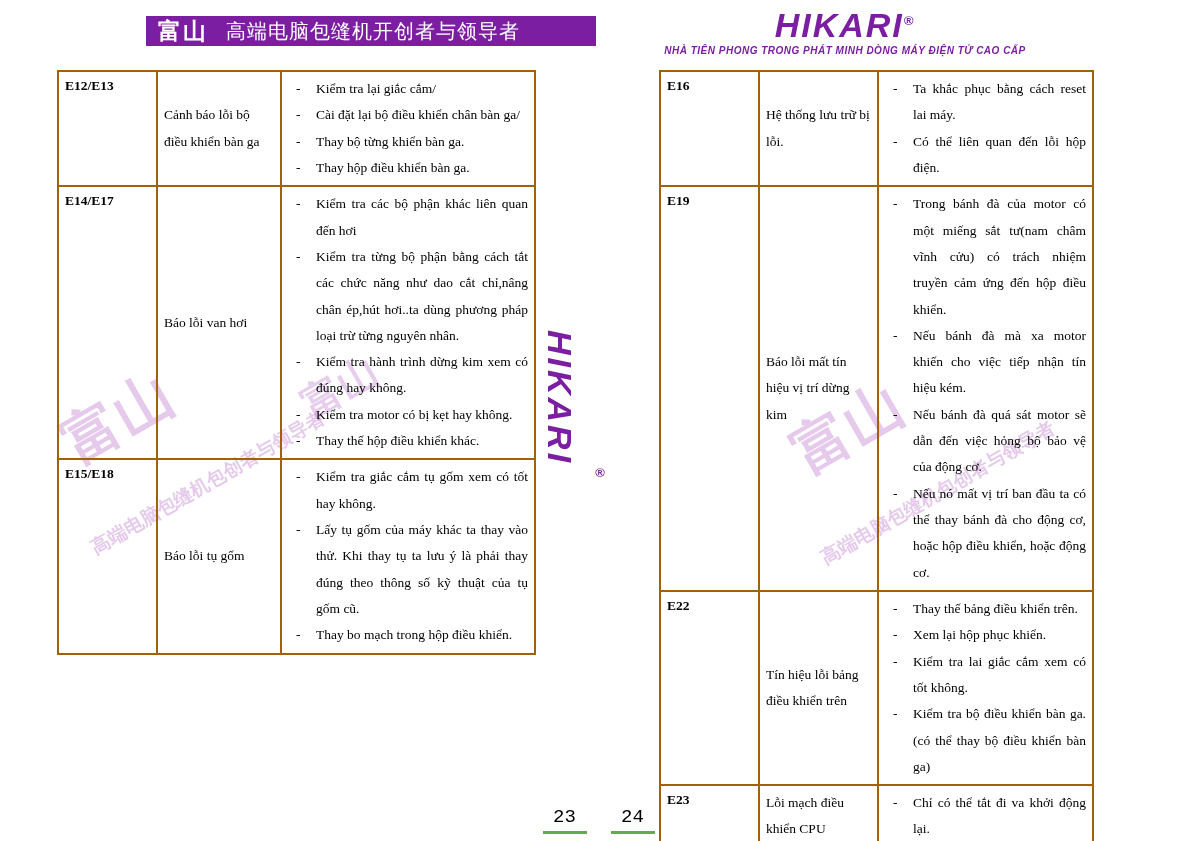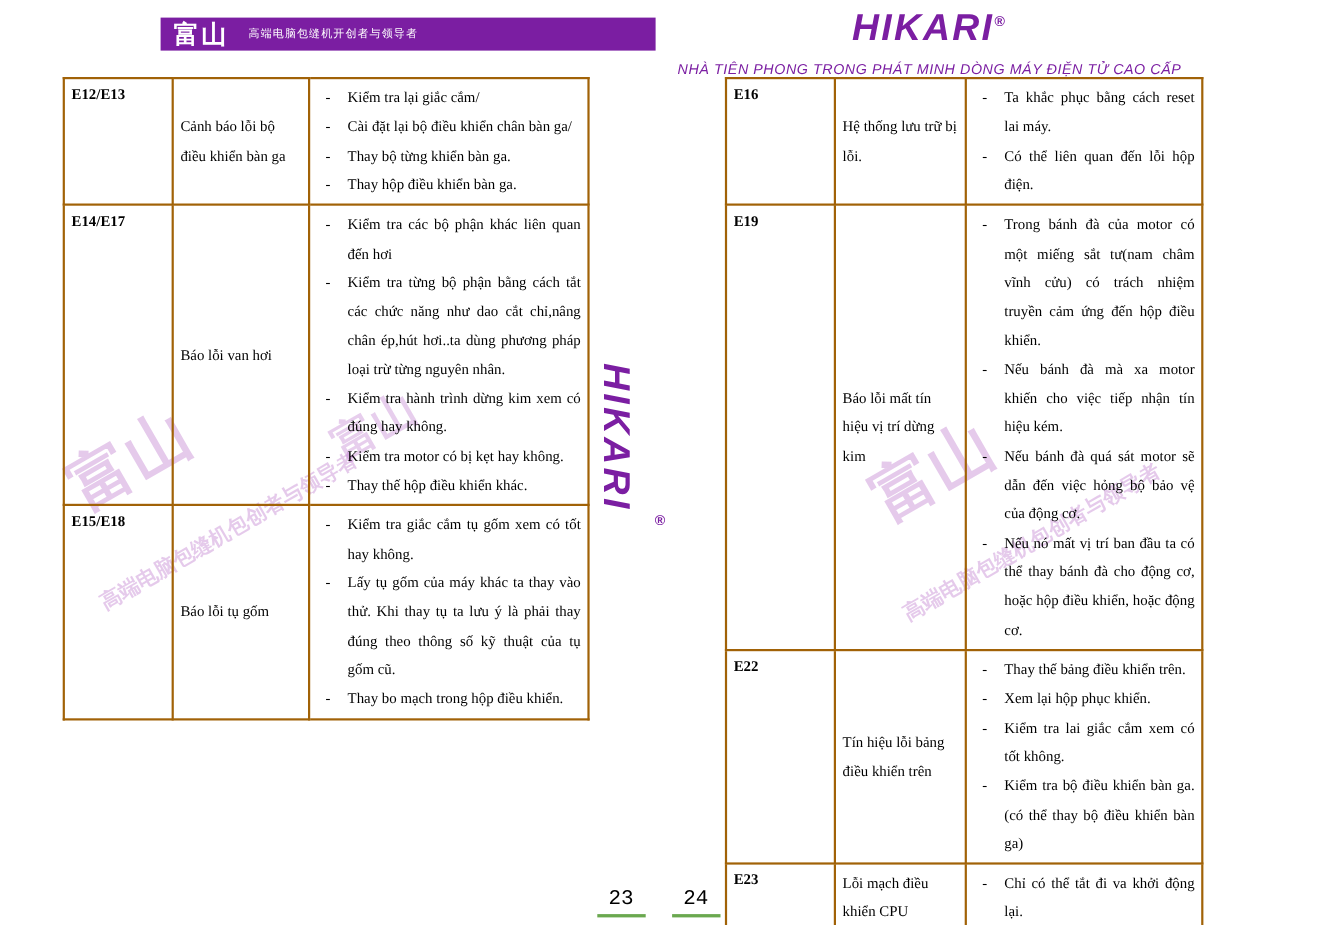--- a/index.html
+++ b/index.html
@@ -38,21 +38,21 @@
     color: #ffffff;
     font-family: "DejaVu Sans", sans-serif;
     font-weight: bold;
     font-size: 23px;
     letter-spacing: 2px;
     padding-left: 12px;
   }
   .brand-left .cn-tag {
     color: #ffffff;
     font-family: Liberation Sans, sans-serif;
-    font-size: 10px;
+    font-size: 20px;
     letter-spacing: 1px;
     padding-left: 18px;
   }
   .brand-right {
     position: absolute;
     left: 610px;
     top: 8px;
     width: 470px;
     text-align: center;
   }
@@ -64,26 +64,26 @@
     color: #7b1ea2;
     letter-spacing: 2px;
     line-height: 1;
   }
   .hikari-word .reg {
     font-size: 13px;
     vertical-align: super;
   }
   .hikari-sub {
     font-family: "Liberation Sans", sans-serif;
-    font-weight: normal;
+    font-weight: bold;
     font-style: italic;
-    font-size: 13px;
+    font-size: 10px;
     color: #7b1ea2;
     letter-spacing: 0.5px;
-    margin-top: 13px;
+    margin-top: 3px;
   }
 
   
   .wm {
     position: absolute;
     color: rgba(168, 80, 190, 0.30);
     font-family: "DejaVu Sans", sans-serif;
     font-weight: bold;
     pointer-events: none;
     user-select: none;

